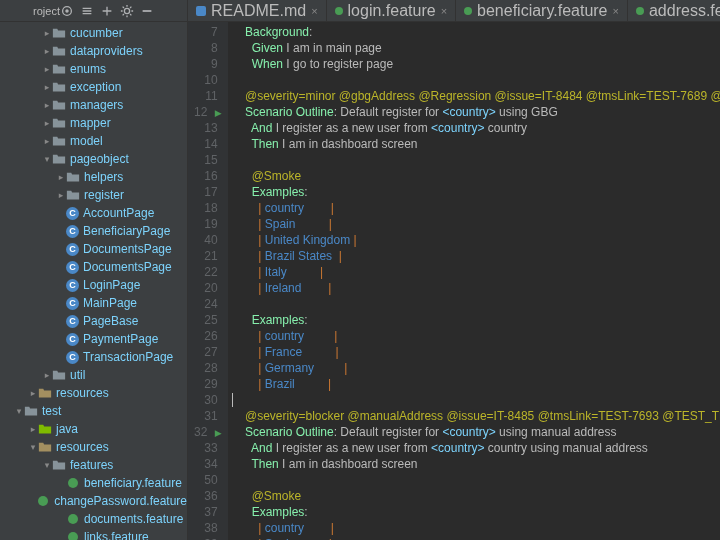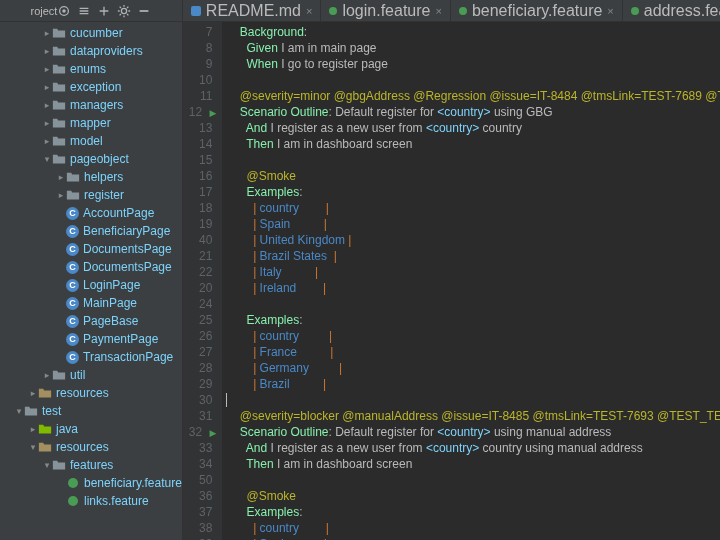--- a/index.html
+++ b/index.html
@@ -291,20 +291,36 @@
           <span class="feature-icon"></span>
         </span>
         <span class="label">beneficiary.feature</span>
       </div>
       <div class="tree-row">
         <span class="indent" style="width:52px"></span>
         <span class="arrow"></span>
         <span class="icon">
           <span class="feature-icon"></span>
         </span>
+        <span class="label">changePassword.feature</span>
+      </div>
+      <div class="tree-row">
+        <span class="indent" style="width:52px"></span>
+        <span class="arrow"></span>
+        <span class="icon">
+          <span class="feature-icon"></span>
+        </span>
+        <span class="label">documents.feature</span>
+      </div>
+      <div class="tree-row">
+        <span class="indent" style="width:52px"></span>
+        <span class="arrow"></span>
+        <span class="icon">
+          <span class="feature-icon"></span>
+        </span>
         <span class="label">links.feature</span>
       </div>
     </div>
 </div>
 
 <div class="editor">
   <div class="tabs" id="tabs">
       <div class="tab">
         <span class="tab-md"></span>
         <span class="tab-label">README.md</span>

